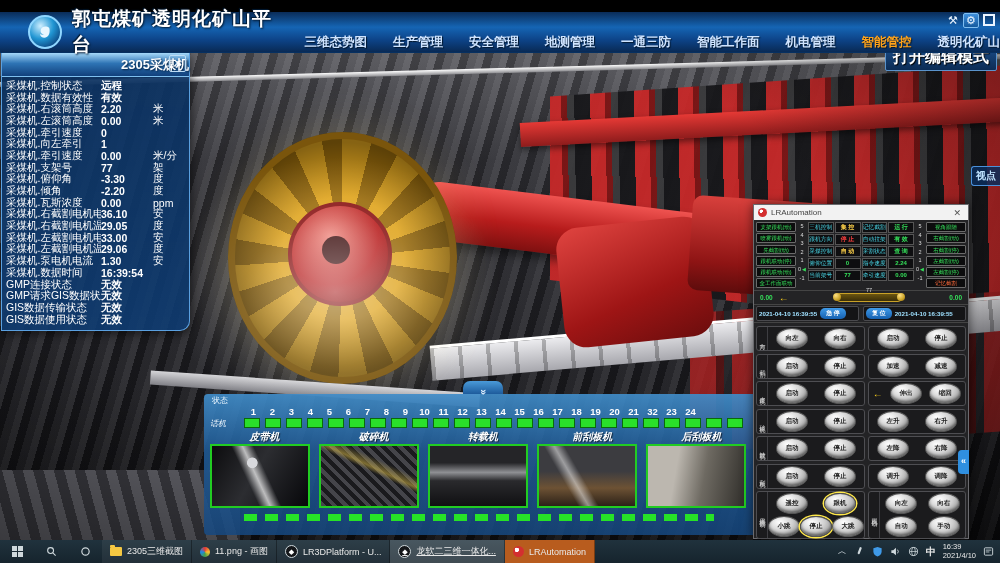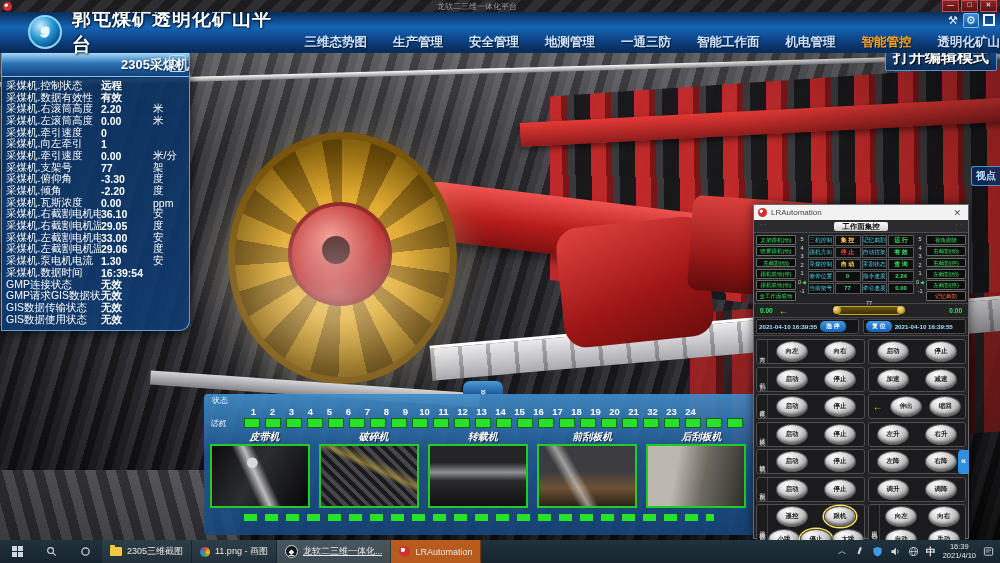--- a/index.html
+++ b/index.html
@@ -202,37 +202,28 @@
   .icon-folder::before{content:"";position:absolute;top:-2px;left:0;width:5px;height:2px;background:#f5c842;border-radius:1px 1px 0 0;}
   .icon-paint{width:10px;height:10px;border-radius:50%;flex:0 0 auto;
     background:conic-gradient(#e53935,#fbc02d,#43a047,#1e88e5,#e53935);}
   .icon-unity{width:11px;height:11px;border-radius:50%;background:#15171a;border:1px solid #cfd8dc;
     color:#fff;font-size:7px;display:flex;align-items:center;justify-content:center;flex:0 0 auto;}
   .icon-lr{width:11px;height:11px;border-radius:50%;flex:0 0 auto;
     background:radial-gradient(circle at 35% 35%, #fff 0 20%, #d32f2f 24%);}
   .tray{margin-left:auto;display:flex;align-items:center;gap:7px;padding-right:6px;}
   .tray-caret{font-size:9px;color:#dfe7ec;}
   .ime{font-size:10px;font-weight:bold;}
-  .clock{text-align:center;font-size:7.5px;line-height:8.5px;}
+  .clock{text-align:left;font-size:7.5px;line-height:8.5px;}
   svg.tray-ic{width:11px;height:11px;}
 </style>
 </head>
 <body>
 
 <div class="app">
 
-  <div class="titlebar">
-    <div class="tb-logo"></div>
-    <div class="tb-title">龙软二三维一体化平台</div>
-    <div class="tb-btns">
-      <div class="tb-btn">—</div>
-      <div class="tb-btn">□</div>
-      <div class="tb-btn">✕</div>
-    </div>
-  </div>
 
   <div class="nav">
     <div class="nav-logo">
       <svg width="20" height="20" viewBox="0 0 24 24">
           <path d="M17 7c-3-3-9-2-10 2-1 3 1 6 4 6-2 1-4 0-5-1 0 4 5 6 8 4 4-2 4-8 3-11z" fill="#e8f7ff"></path>
         </svg>
     </div>
     <div class="brand">郭屯煤矿透明化矿山平台</div>
     <div class="nav-items">
         <div class="nav-item">三维态势图</div>
@@ -463,23 +454,20 @@
       </div>
     <div class="bottom-dashes"></div>
   </div>
 
   <div class="lr-window">
     <div class="lr-titlebar">
       <div class="lr-logo"></div>
       <div class="lr-title">LRAutomation</div>
       <div class="lr-close">✕</div>
     </div>
-    <div class="lr-tabbar">
-      <div class="lr-tab">工作面集控</div>
-    </div>
     <div class="lr-status">
       <div class="quick-col" id="quick-left">
           <div class="quick-btn">支架跟机(动)</div>
           <div class="quick-btn">喷雾跟机(动)</div>
           <div class="quick-btn">先截割(动)</div>
           <div class="quick-btn">跟机联动(停)</div>
           <div class="quick-btn">跟机联动(动)</div>
           <div class="quick-btn">全工作面联动</div>
         </div>
       <div class="scale-col" id="scale-left">
@@ -731,20 +719,24 @@
         </svg>
     </div>
     <div style="display:flex;" id="task-items">
         <div class="task-item">
           <span class="icon-folder"></span>
           <span class="task-label">2305三维截图</span>
         </div>
         <div class="task-item">
           <span class="icon-paint"></span>
           <span class="task-label">11.png - 画图</span>
+        </div>
+        <div class="task-item">
+          <span class="icon-unity">◆</span>
+          <span class="task-label">LR3DPlatform - U...</span>
         </div>
         <div class="task-item active">
           <span class="icon-unity">◆</span>
           <span class="task-label">龙软二三维一体化...</span>
         </div>
         <div class="task-item highlight">
           <span class="icon-lr"></span>
           <span class="task-label">LRAutomation</span>
         </div>
       </div>

